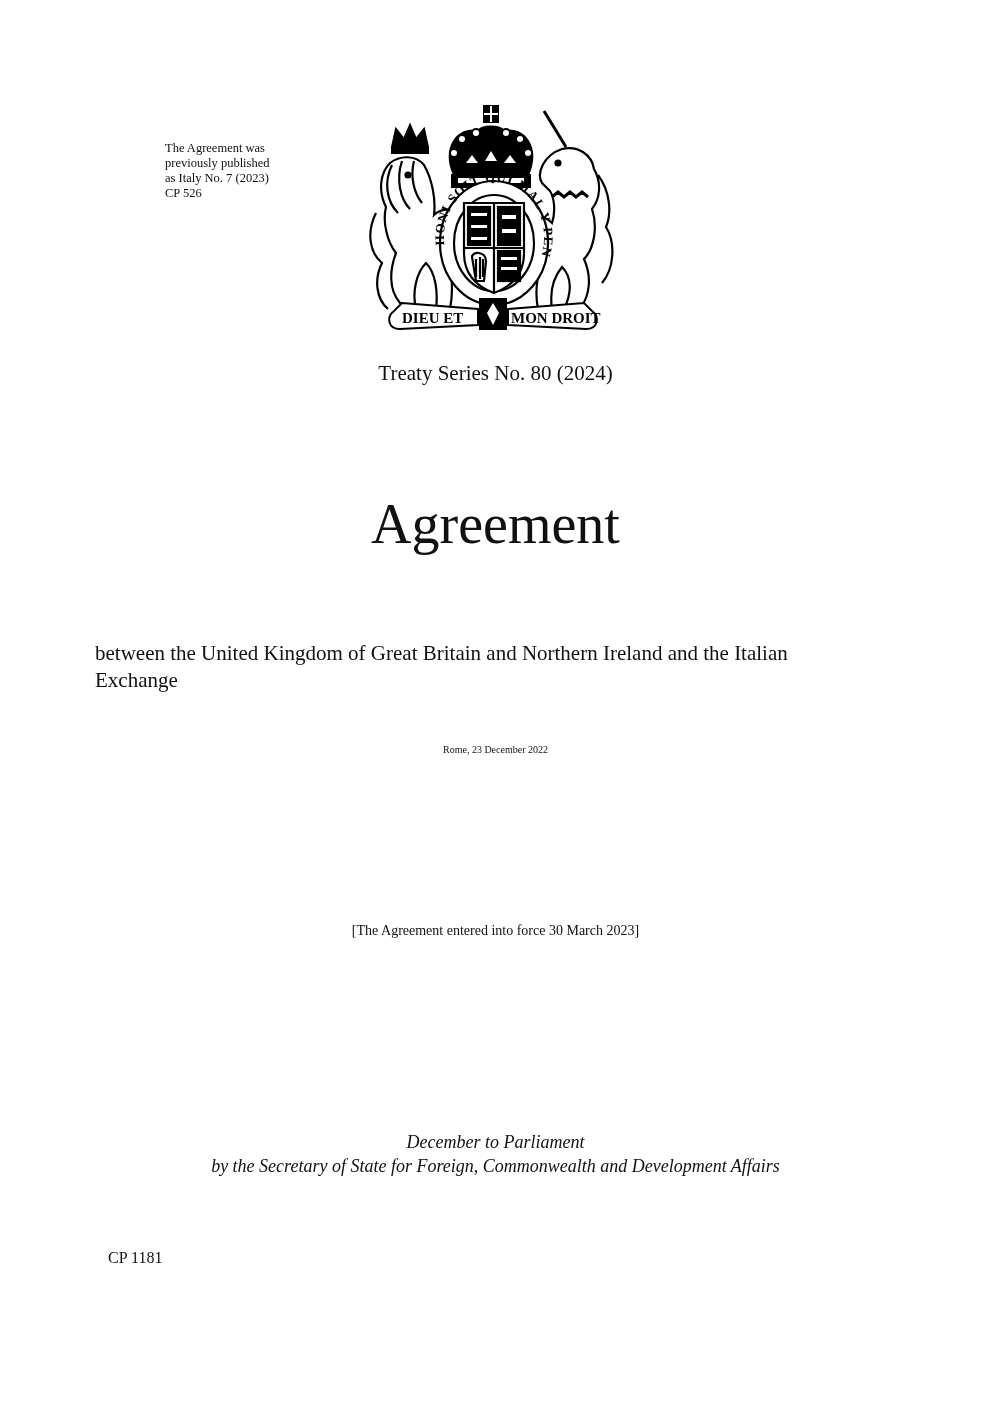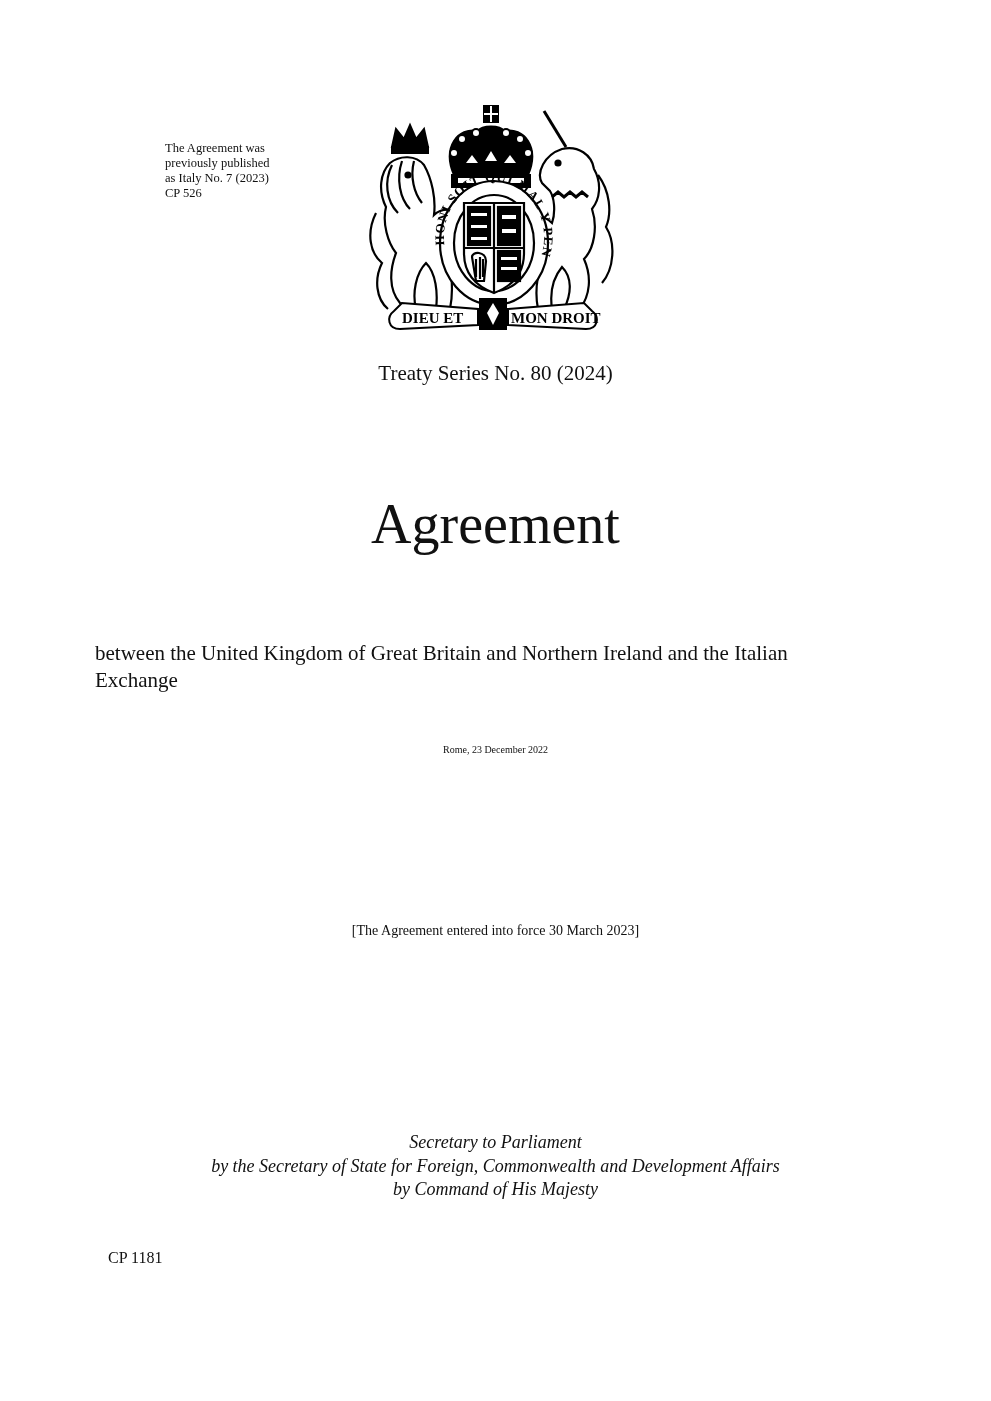--- a/index.html
+++ b/index.html
@@ -180,18 +180,17 @@
 <div class="abs subtitle">
   <div>between the United Kingdom of Great Britain and Northern Ireland and the Italian</div>
   <div>Exchange</div>
 </div>
 
 <div class="abs center place-date">Rome, 23 December 2022</div>
 
 <div class="abs center entry-force">[The Agreement entered into force 30 March 2023]</div>
 
 <div class="abs center presented">
-  <div>Secretary to Parliament</div>
+  <div>December to Parliament</div>
   <div>by the Secretary of State for Foreign, Commonwealth and Development Affairs</div>
-  <div>by Command of His Majesty</div>
 </div>
 
 <div class="abs cp-number">CP 1181</div>
 
 </body></html>

